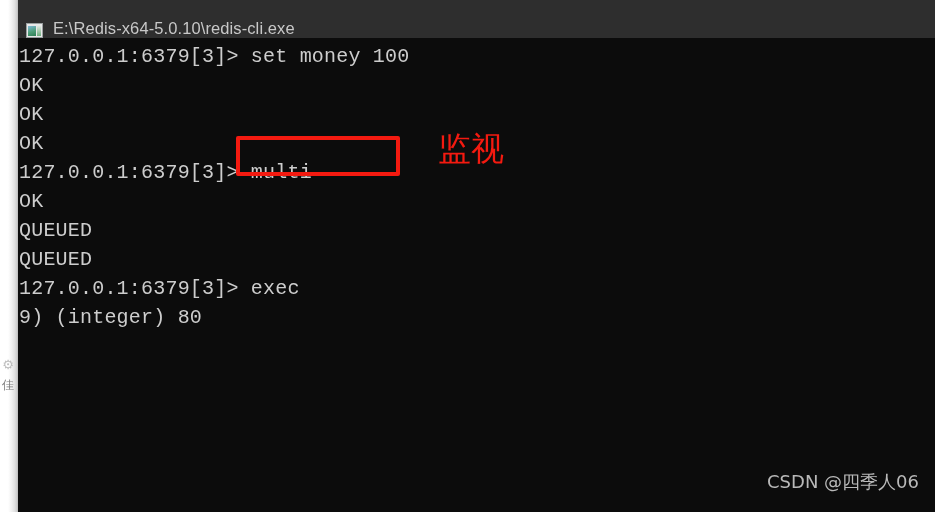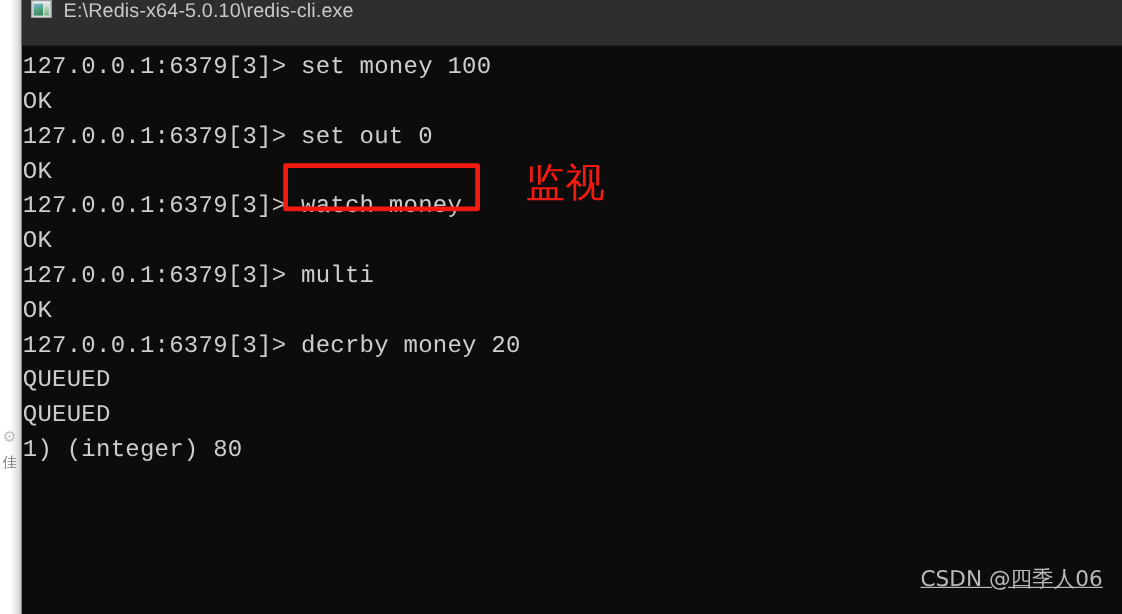--- a/index.html
+++ b/index.html
@@ -45,21 +45,21 @@
     overflow: hidden;
   }
 
   
   .titlebar {
     position: absolute;
     left: 0; top: 0;
     width: 917px; height: 38px;
     background: #2e2e2e;
     display: flex;
-    align-items: flex-start;
+    align-items: flex-end;
     padding-left: 8px;
     box-sizing: border-box;
   }
   .title-icon {
     width: 17px; height: 15px;
     position: relative;
     flex: 0 0 auto;
     background: #e8e8e8;
     border: 1px solid #9aa0a0;
     box-sizing: border-box;
@@ -121,35 +121,34 @@
     border-radius: 2px;
     pointer-events: none;
   }
   .annot-text {
     position: absolute;
     left: 420px;
     top: 132px;
     color: #f41a10;
     font-size: 33px;
     line-height: 40px;
-    font-family: Liberation Sans, sans-serif;
+    font-family: Liberation Mono, monospace;
     font-weight: 500;
     white-space: nowrap;
   }
 
   
   .watermark {
     position: absolute;
     right: 16px;
     bottom: 18px;
     color: #b9b9b9;
     font-size: 18px;
     font-family: "DejaVu Sans", sans-serif;
     white-space: nowrap;
-    text-decoration: underline;
   }
 </style>
 </head>
 <body>
 
 <div id="root">
 
   <div class="bg-page"></div>
   <div class="bg-artifact gear">⚙</div>
   <div class="bg-artifact cjk">佳</div>
@@ -157,30 +156,28 @@
   <div class="console-window">
 
     <div class="titlebar">
       <div class="title-icon"></div>
       <div class="title-text">E:\Redis-x64-5.0.10\redis-cli.exe</div>
     </div>
 
     <div class="console-body">
       <div class="line">127.0.0.1:6379[3]&gt; set money 100</div>
       <div class="line">OK</div>
-      <div class="line">127.0.0.1:6379[3]&gt; set out 0</div>
       <div class="line">OK</div>
-      <div class="line">127.0.0.1:6379[3]&gt; watch money</div>
       <div class="line">OK</div>
       <div class="line">127.0.0.1:6379[3]&gt; multi</div>
       <div class="line">OK</div>
-      <div class="line">127.0.0.1:6379[3]&gt; decrby money 20</div>
       <div class="line">QUEUED</div>
       <div class="line">QUEUED</div>
-      <div class="line">1) (integer) 80</div>
+      <div class="line">127.0.0.1:6379[3]&gt; exec</div>
+      <div class="line">9) (integer) 80</div>
     </div>
 
     <div class="annot-box"></div>
     <div class="annot-text">监视</div>
 
     <div class="watermark">CSDN @四季人06</div>
   </div>
 
 </div>
 

